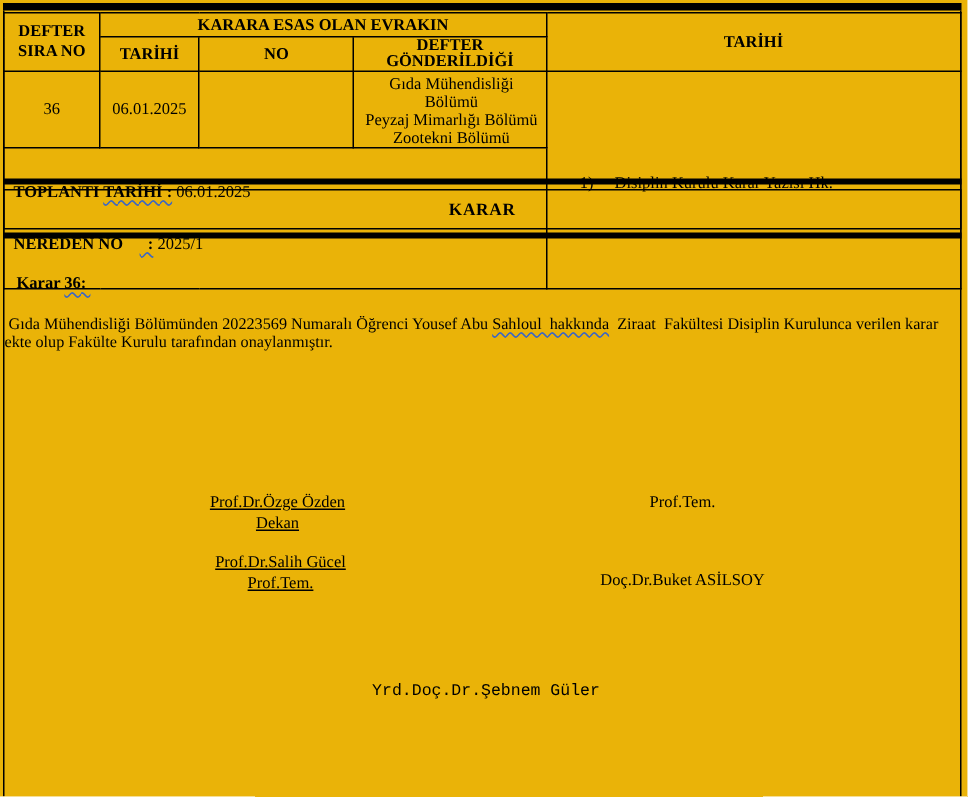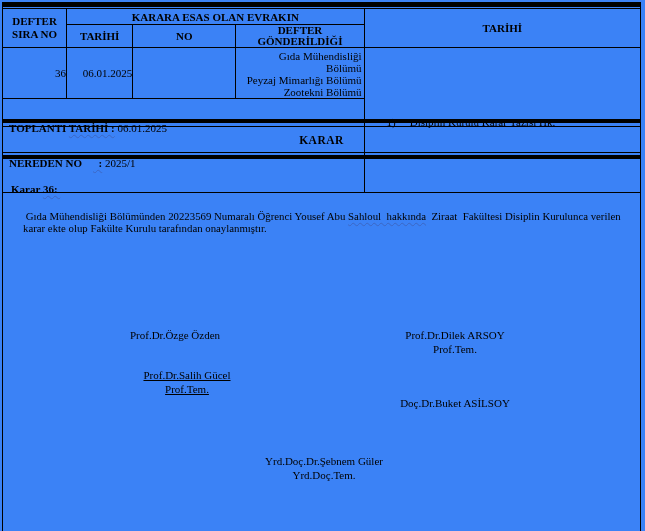--- a/index.html
+++ b/index.html
@@ -2,21 +2,21 @@
 <html style="--squiggle: #3b66c4; --ink: #000000;"><head>
 <meta charset="utf-8">
 <style>
   :root { --squiggle: #3b66c4; --ink: #000000; }
   * { margin: 0; padding: 0; box-sizing: border-box; }
   html, body { background: #ffffff; }
   .page {
     position: relative;
     width: 645px;
     height: 531px;
-    background: #3b82f6;
+    background: #eab308;
     color: var(--ink);
     font-family: "Liberation Serif", "DejaVu Serif", serif;
     overflow: hidden;
   }
   .vline { position: absolute; width: 1px; background: var(--ink); top: 7px; height: 524px; }
   .vline.left { left: 2px; }
   .vline.right { left: 640px; }
   .top-bar { position: absolute; left: 2px; top: 2px; width: 639px; height: 5px; background: var(--ink); }
   .thick-line { position: absolute; left: 2px; width: 639px; height: 4px; background: var(--ink); }
   .thick-line.one { top: 119px; }
@@ -32,23 +32,23 @@
     vertical-align: middle;
     overflow: hidden;
   }
   table.records th { font-weight: bold; text-align: center; }
   .rowA { height: 16px; }
   .rowB { height: 22px; padding-left: 36px; }
   .rowC { height: 48px; }
   .rowD { height: 21px; }
   th.defter { line-height: 13px; white-space: pre-line; }
   th.nereden-h { font-size: 10.5px; line-height: 11px; white-space: pre-line; }
-  td.center { text-align: right; }
+  td.center { text-align: center; }
   td.nereden-v {
-    vertical-align: top; text-align: right;
+    vertical-align: top; text-align: center;
     font-size: 10.5px; line-height: 12px;
     padding: 2px 2px 0 4px; white-space: pre-line;
   }
   td.gundem-v { vertical-align: top; padding-top: 3px; font-size: 10.8px; }
   td.gundem-v .item-no { display: inline-block; margin-left: 22px; }
   td.gundem-v .item-text { display: inline-block; margin-left: 14px; }
   td.toplanti {
     vertical-align: top; text-align: left;
     font-size: 10.5px; line-height: 11.5px;
     padding: 1px 0 0 6px; white-space: pre-wrap; margin-left: 32px;
@@ -66,32 +66,32 @@
     border: 1px solid var(--ink);
     display: flex; align-items: center; justify-content: center;
     font-weight: bold; font-size: 11.5px; letter-spacing: 0.5px;
   }
   .main-box { position: absolute; left: 3px; top: 159px; width: 637px; height: 372px; }
   .decision-heading {
     margin: 24px 0 16px 8px;
     font-weight: bold; font-size: 11px; white-space: pre-wrap;
   }
   .decision-paragraph {
-    margin: 11px 4px 0 20px;
+    margin: 11px 4px 0 0;
     font-size: 10.8px; line-height: 11.5px; white-space: pre-wrap;
   }
   .sig {
     position: absolute; width: 220px;
     text-align: center; font-size: 11px; line-height: 14px;
   }
-  .sig.s1 { left: 65px;  top: 328px; }
+  .sig.s1 { left: 75px;  top: 328px; text-decoration: underline; }
   .sig.s2 { left: 345px; top: 328px; }
   .sig.s3 { left: 77px;  top: 368px; text-decoration: underline; }
-  .sig.s4 { left: 345px; top: 396px; }
-  .sig.s5 { left: 214px; top: 454px; }
+  .sig.s4 { left: 345px; top: 380px; }
+  .sig.s5 { left: 214px; top: 454px; font-family: Liberation Mono, monospace; }
 </style>
 </head>
 <body>
 
 <div class="page">
 
   <div class="vline left"></div>
   <div class="vline right"></div>
   <div class="top-bar"></div>
 
@@ -145,30 +145,29 @@
 
   <div class="thick-line two"></div>
 
   <div class="main-box">
     <div class="decision-heading"><span>Karar </span><span class="wavy">36:&nbsp;</span></div>
     <div class="decision-paragraph"><span> Gıda Mühendisliği Bölümünden 20223569 Numaralı Öğrenci Yousef Abu </span><span class="wavy">Sahloul  hakkında</span><span>  Ziraat  Fakültesi Disiplin Kurulunca verilen karar ekte olup Fakülte Kurulu tarafından onaylanmıştır.</span></div>
   </div>
 
   <div class="sig s1">
     <div>Prof.Dr.Özge Özden</div>
+    <div>Dekan</div>
   </div>
   <div class="sig s2">
-    <div>Prof.Dr.Dilek ARSOY</div>
     <div>Prof.Tem.</div>
   </div>
   <div class="sig s3">
     <div>Prof.Dr.Salih Gücel</div>
     <div>Prof.Tem.</div>
   </div>
   <div class="sig s4">
     <div>Doç.Dr.Buket ASİLSOY</div>
   </div>
   <div class="sig s5">
     <div>Yrd.Doç.Dr.Şebnem Güler</div>
-    <div>Yrd.Doç.Tem.</div>
   </div>
 
 </div>
 
 </body></html>

